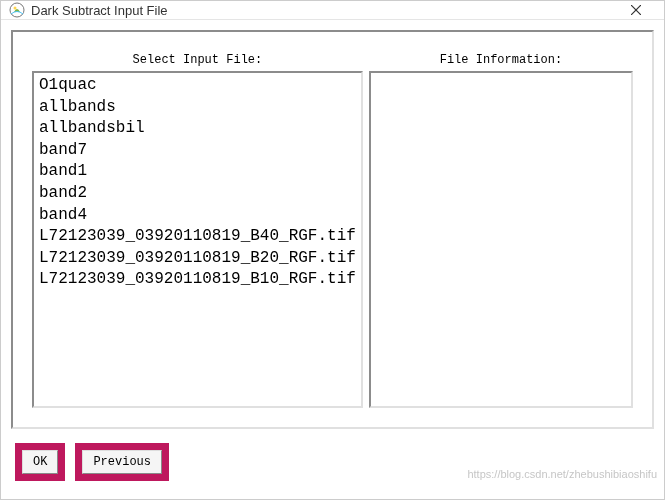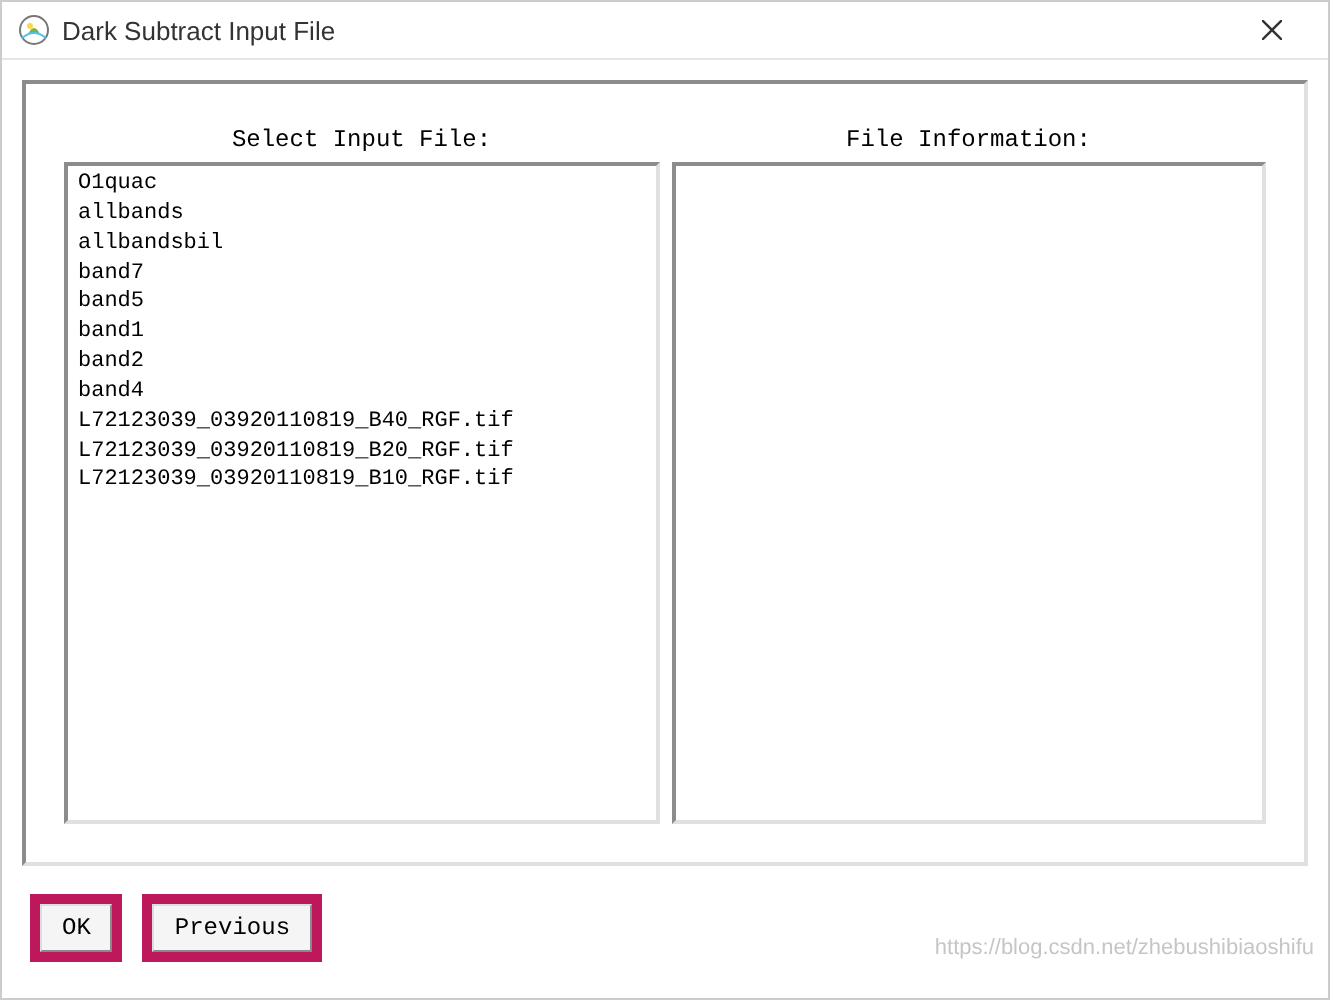--- a/index.html
+++ b/index.html
@@ -16,21 +16,21 @@
     }
     .window {
       width: 665px;
       height: 500px;
       border: 1px solid #ccc;
       background: #fff;
       display: flex;
       flex-direction: column;
     }
     .titlebar {
-      height: 29px;
+      height: 19px;
       display: flex;
       align-items: center;
       padding: 0 8px;
       border-bottom: 1px solid #e5e5e5;
       background: #fff;
     }
     .titlebar-icon {
       width: 16px;
       height: 16px;
       margin-right: 6px;
@@ -78,38 +78,38 @@
     }
     .panel-box {
       flex: 1;
       border: 2px inset #e0e0e0;
       background: #fff;
       padding: 2px 4px;
       overflow: auto;
     }
     .file-list {
       font-family: "Courier New", monospace;
-      font-size: 11px;
+      font-size: 16px;
       line-height: 1.35;
       color: #000;
       white-space: nowrap;
     }
     .file-item {
       cursor: pointer;
       padding: 0 1px;
     }
     .button-row {
       display: flex;
       gap: 10px;
       padding: 14px 4px 8px 4px;
       align-items: center;
     }
     .btn-group {
       display: flex;
-      border: 5px solid #be185d;
+      border: 7px solid #be185d;
     }
     .btn {
       font-family: "Courier New", monospace;
       font-size: 12px;
       padding: 4px 10px;
       background: #f5f5f5;
       border: 1px outset #ddd;
       cursor: pointer;
       color: #000;
       display: flex;
@@ -160,21 +160,20 @@
     <div class="outer-panel">
 
       <div class="panel-col">
         <div class="panel-header">Select Input File:</div>
         <div class="panel-box">
           <div class="file-list" id="file-list">
               <div class="file-item">O1quac</div>
               <div class="file-item">allbands</div>
               <div class="file-item">allbandsbil</div>
               <div class="file-item">band7</div>
-              <div class="file-item">band5</div>
               <div class="file-item">band1</div>
               <div class="file-item">band2</div>
               <div class="file-item">band4</div>
               <div class="file-item">L72123039_03920110819_B40_RGF.tif</div>
               <div class="file-item">L72123039_03920110819_B20_RGF.tif</div>
               <div class="file-item">L72123039_03920110819_B10_RGF.tif</div>
             </div>
         </div>
       </div>
 

